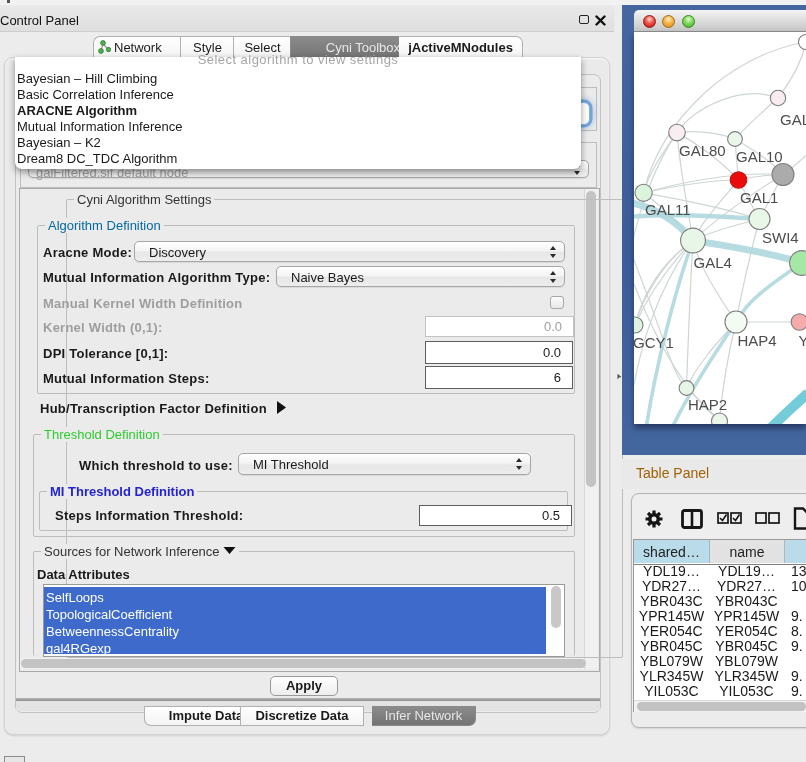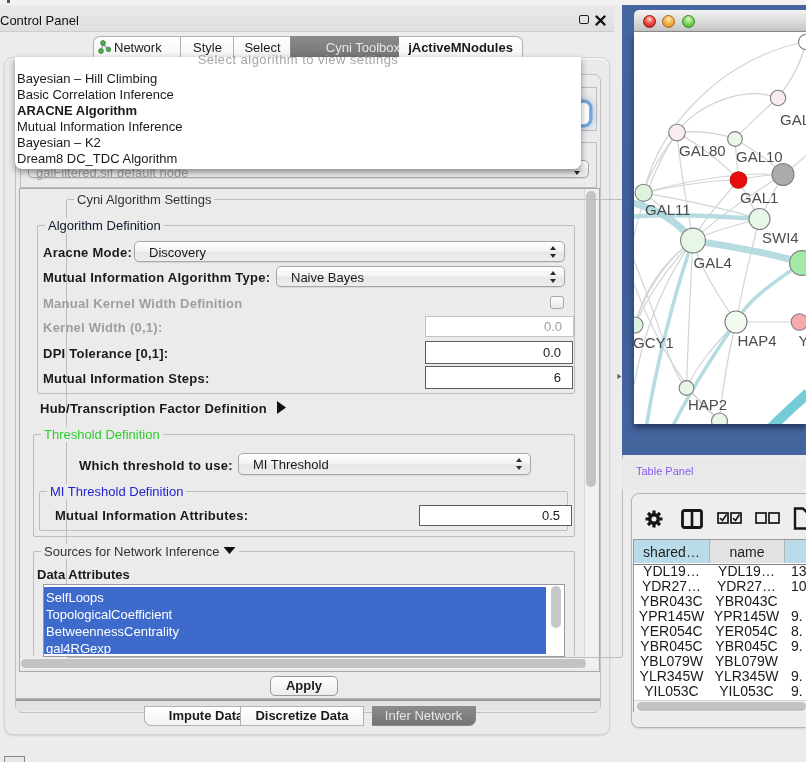--- a/index.html
+++ b/index.html
@@ -76,21 +76,21 @@
 <div class="abs" style="left:585.5px;top:191px;width:10px;height:296px;background:#c3c3c3;border-radius:6px;"></div>
 
 <div class="abs" style="left:20px;top:658px;width:564px;height:11px;background:#f0f0f0;"></div>
 <div class="abs" style="left:21px;top:659px;width:565px;height:9px;background:#c3c3c3;border-radius:5px;"></div>
 
 <div class="grp" style="left:22px;top:199px;width:555px;height:457px;margin-left:44px;">
   <span class="gtitle" style="color:#333;">Cyni Algorithm Settings</span>
 </div>
 
 <div class="grp" style="left:37px;top:225px;width:536px;height:167px;">
-  <span class="gtitle" style="color:#0f172a;">Algorithm Definition</span>
+  <span class="gtitle" style="color:#0369a1;">Algorithm Definition</span>
 </div>
 <div class="abs lb" style="left:43px;top:245px;">Aracne Mode:</div>
 <div class="combo" style="left:134px;top:241px;width:429px;height:19px;">
     <span class="ct">Discovery</span>
     <span class="arr"></span>
   </div>
 <div class="abs lb" style="left:43px;top:270px;">Mutual Information Algorithm Type:</div>
 <div class="combo" style="left:276px;top:266px;width:287px;height:19px;">
     <span class="ct">Naive Bayes</span>
     <span class="arr"></span>
@@ -112,23 +112,23 @@
 <div class="grp" style="left:33px;top:434px;width:540px;height:101px;">
   <span class="gtitle" style="color:#2fcc2f;">Threshold Definition</span>
 </div>
 <div class="abs lb" style="left:79px;top:458px;">Which threshold to use:</div>
 <div class="combo" style="left:238px;top:453px;width:291px;height:20px;">
     <span class="ct">MI Threshold</span>
     <span class="arr"></span>
   </div>
 
 <div class="grp" style="left:39px;top:491px;width:527px;height:38px;">
-  <span class="gtitle" style="color:#2323d2;">MI Threshold Definition</span>
-</div>
-<div class="abs lb" style="left:55px;top:508px;">Mutual Information Attributes:</div>
+  <span class="gtitle" style="color:#2323d2;font-weight:bold;">MI Threshold Definition</span>
+</div>
+<div class="abs lb" style="left:55px;top:508px;">Steps Information Threshold:</div>
 <div class="inp" style="left:419px;top:505px;width:140px;height:18px;border:1.5px solid #5e5e5e;padding:1px 11px 0 0;line-height:18px;">0.5</div>
 
 <div class="grp" style="left:33px;top:551px;width:540px;height:104px;border-bottom:none;">
   <span class="gtitle" style="color:#333;">Sources for Network Inference <svg width="13" height="9" viewBox="0 0 13 9" style="vertical-align:1px;">
         <path d="M0.5 1 L12.5 1 L6.5 8 Z" fill="#111"></path>
       </svg></span>
 </div>
 <div class="abs b" style="left:37px;top:567px;">Data Attributes</div>
 
 <div class="abs" style="left:43px;top:584px;width:520px;height:71px;background:#fff;border:1px solid #9a9a9a;"></div>
@@ -236,21 +236,21 @@
   <text x="688" y="409.5">HAP2</text>
  </g>
 </svg>
 </div>
 
 <svg class="abs" style="left:616px;top:373px;" width="6" height="7" viewBox="0 0 6 7">
     <path d="M1.5 6.5 L1.5 0.8 L5.5 4 L3.2 4.4 Z" fill="#555"></path>
   </svg>
 
 <div class="abs" style="left:622px;top:459px;width:184px;height:30px;background:#e9e9e9;"></div>
-<div class="abs" style="left:636px;top:465px;font-size:11px;color:#8b5cf6;">Table Panel</div>
+<div class="abs" style="left:636px;top:465px;font-size:14px;color:#a16207;">Table Panel</div>
 
 <div class="abs" style="left:631px;top:493px;width:179px;height:233px;background:#eeeeee;border:1px solid #b4b4b4;border-radius:8px 0 0 8px;box-shadow:0 1px 2px rgba(0,0,0,0.1);"></div>
 <div class="abs" style="left:634px;top:539px;width:176px;height:173px;background:#ffffff;"></div>
 
 <svg class="abs" style="left:645px;top:510px;" width="18" height="18" viewBox="0 0 18 18">
   <g fill="#161616">
       <circle cx="9" cy="9" r="6"></circle>
   <g stroke="#161616" stroke-width="3.2">
    <path d="M9 0.5 V4 M9 14 V17.5 M0.5 9 H4 M14 9 H17.5 M3 3 L5.7 5.7 M12.3 12.3 L15 15 M15 3 L12.3 5.7 M5.7 12.3 L3 15"></path>
   </g>

